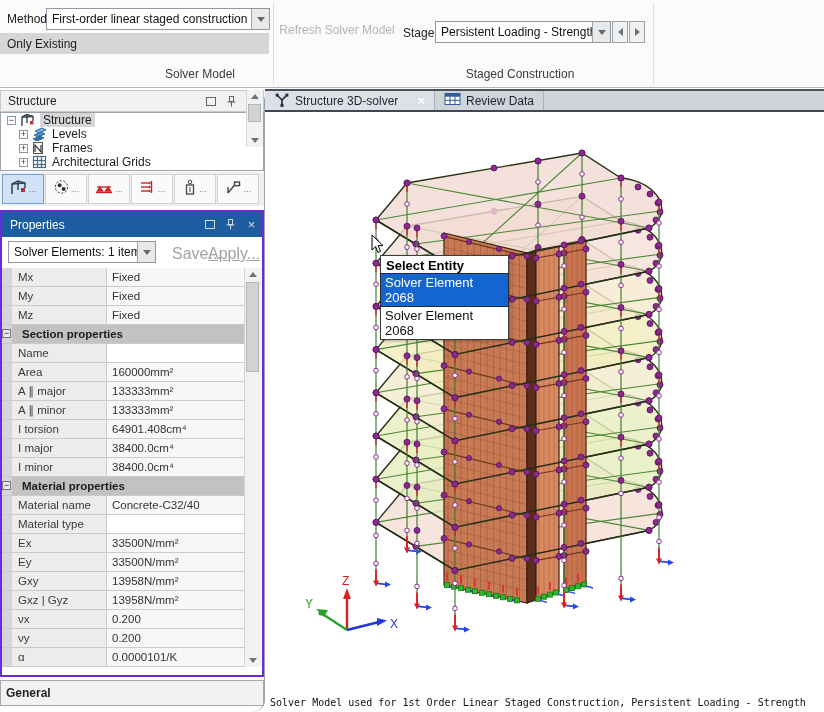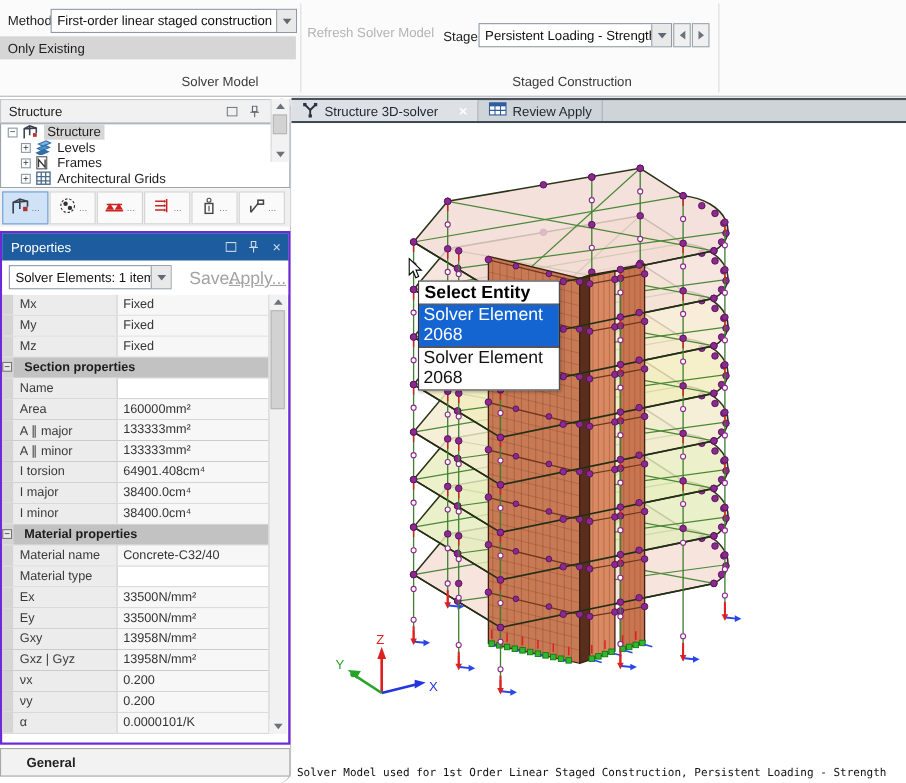--- a/index.html
+++ b/index.html
@@ -63,35 +63,35 @@
   .pmargin{width:10px;background:#d5d5d5;flex:0 0 auto;position:relative;}
   .plabel{width:95px;background:#ececec;border-right:1px solid #cbcbcb;display:flex;align-items:center;
           padding-left:6px;box-sizing:border-box;color:#3a3a3a;flex:0 0 auto;}
   .pvalue{flex:1;background:#f7f7f7;display:flex;align-items:center;padding-left:5px;color:#333;}
   .gcell{flex:1;background:#c2c2c2;display:flex;align-items:center;padding-left:10px;font-weight:bold;color:#1d1d1d;}
   .gexp{position:absolute;left:0;top:4px;width:9px;height:9px;border:1px solid #777;background:#e9e9e9;
         font-size:9px;line-height:7px;text-align:center;box-sizing:border-box;}
   .pscroll{position:absolute;right:1px;top:56px;width:16px;height:399px;background:#f1f1f1;border-left:1px solid #d4d4d4;}
   .general-bar{position:absolute;left:0;top:591px;width:264px;height:26px;background:#f2f2f2;
         border:1px solid #a8a8a8;box-sizing:border-box;font-size:12px;font-weight:bold;
-        display:flex;align-items:center;padding-left:23px;}
+        display:flex;align-items:center;padding-left:5px;}
   
   .main{position:absolute;left:265px;top:89px;right:0;bottom:0;border-radius:32px;}
   .tabstrip{position:absolute;left:0;top:0;right:0;height:23px;background:#cfd4d9;
         border-top:2px solid #49525c;border-bottom:2px solid #3f4953;box-sizing:border-box;display:flex;}
   .tab{display:flex;align-items:center;gap:5px;padding:0 9px;font-size:12px;color:#1c2530;
         border-right:1px solid #a9b0b8;white-space:nowrap;}
   .tab.active{background:#dde1e5;}
   .tclose{color:#fdfdfd;font-weight:bold;font-size:13px;margin-left:14px;}
   .viewport{position:absolute;left:0;top:23px;right:0;bottom:22px;background:#fff;overflow:hidden;}
   .statusbar{position:absolute;left:0;right:0;bottom:0;height:22px;background:#fff;
         font-family:"DejaVu Sans Mono",monospace;font-size:10px;color:#111;
         padding:7px 0 0 5px;box-sizing:border-box;white-space:nowrap;}
   .tooltip{position:absolute;left:115px;top:143px;width:127px;background:#fff;border:1px solid #3c3c3c;
-        box-shadow:1px 1px 3px rgba(0,0,0,.3);font-size:16px;z-index:5;}
+        box-shadow:1px 1px 3px rgba(0,0,0,.3);font-size:13px;z-index:5;}
   .tt-title{font-weight:bold;padding:2px 5px 1px;color:#000;}
   .tt-row{padding:1px 4px;color:#111;}
   .tt-row.sel{background:#1464d2;color:#fff;outline:1px solid #2b2b2b;}
   .tt-row.plain{border-top:1px solid #555;}
   .cursor{position:absolute;left:106px;top:122px;z-index:6;}
 </style>
 </head>
 <body>
 
 <div class="ribbon">
@@ -443,21 +443,21 @@
       <div class="tab">
         <span><svg width="17" height="14">
             <rect x="1" y="1.5" width="15" height="11" fill="#fff" stroke="#2f5d9e"></rect>
             <rect x="1" y="1.5" width="15" height="3.2" fill="#2f5d9e"></rect>
             <g stroke="#2f5d9e" stroke-width="1">
               <line x1="6" y1="1.5" x2="6" y2="12.5"></line>
               <line x1="11" y1="1.5" x2="11" y2="12.5"></line>
               <line x1="1" y1="8.3" x2="16" y2="8.3"></line>
             </g>
           </svg></span>
-        <span>Review Apply</span>
+        <span>Review Data</span>
       </div>
     </div>
   <div class="viewport">
     <svg id="scene" width="558" height="578" viewBox="266 112 558 578">
         <g>
           <g transform="translate(377,522.4000000000001)">
             <path d="M0,0 L31,-37 L206,-67 L245,-42 C285,-38 298,-5 273,8 L79,48 Z" fill="#f4ded6" fill-opacity="0.82" stroke="#2a3317" stroke-width="1.4"></path>
             <line x1="0" y1="0" x2="245" y2="-42" stroke="#4b8836" stroke-width="1.1"></line>
             <line x1="31" y1="-37" x2="273" y2="8" stroke="#4b8836" stroke-width="1.1"></line>
             <line x1="79" y1="48" x2="206" y2="-67" stroke="#4b8836" stroke-width="1.1"></line>

